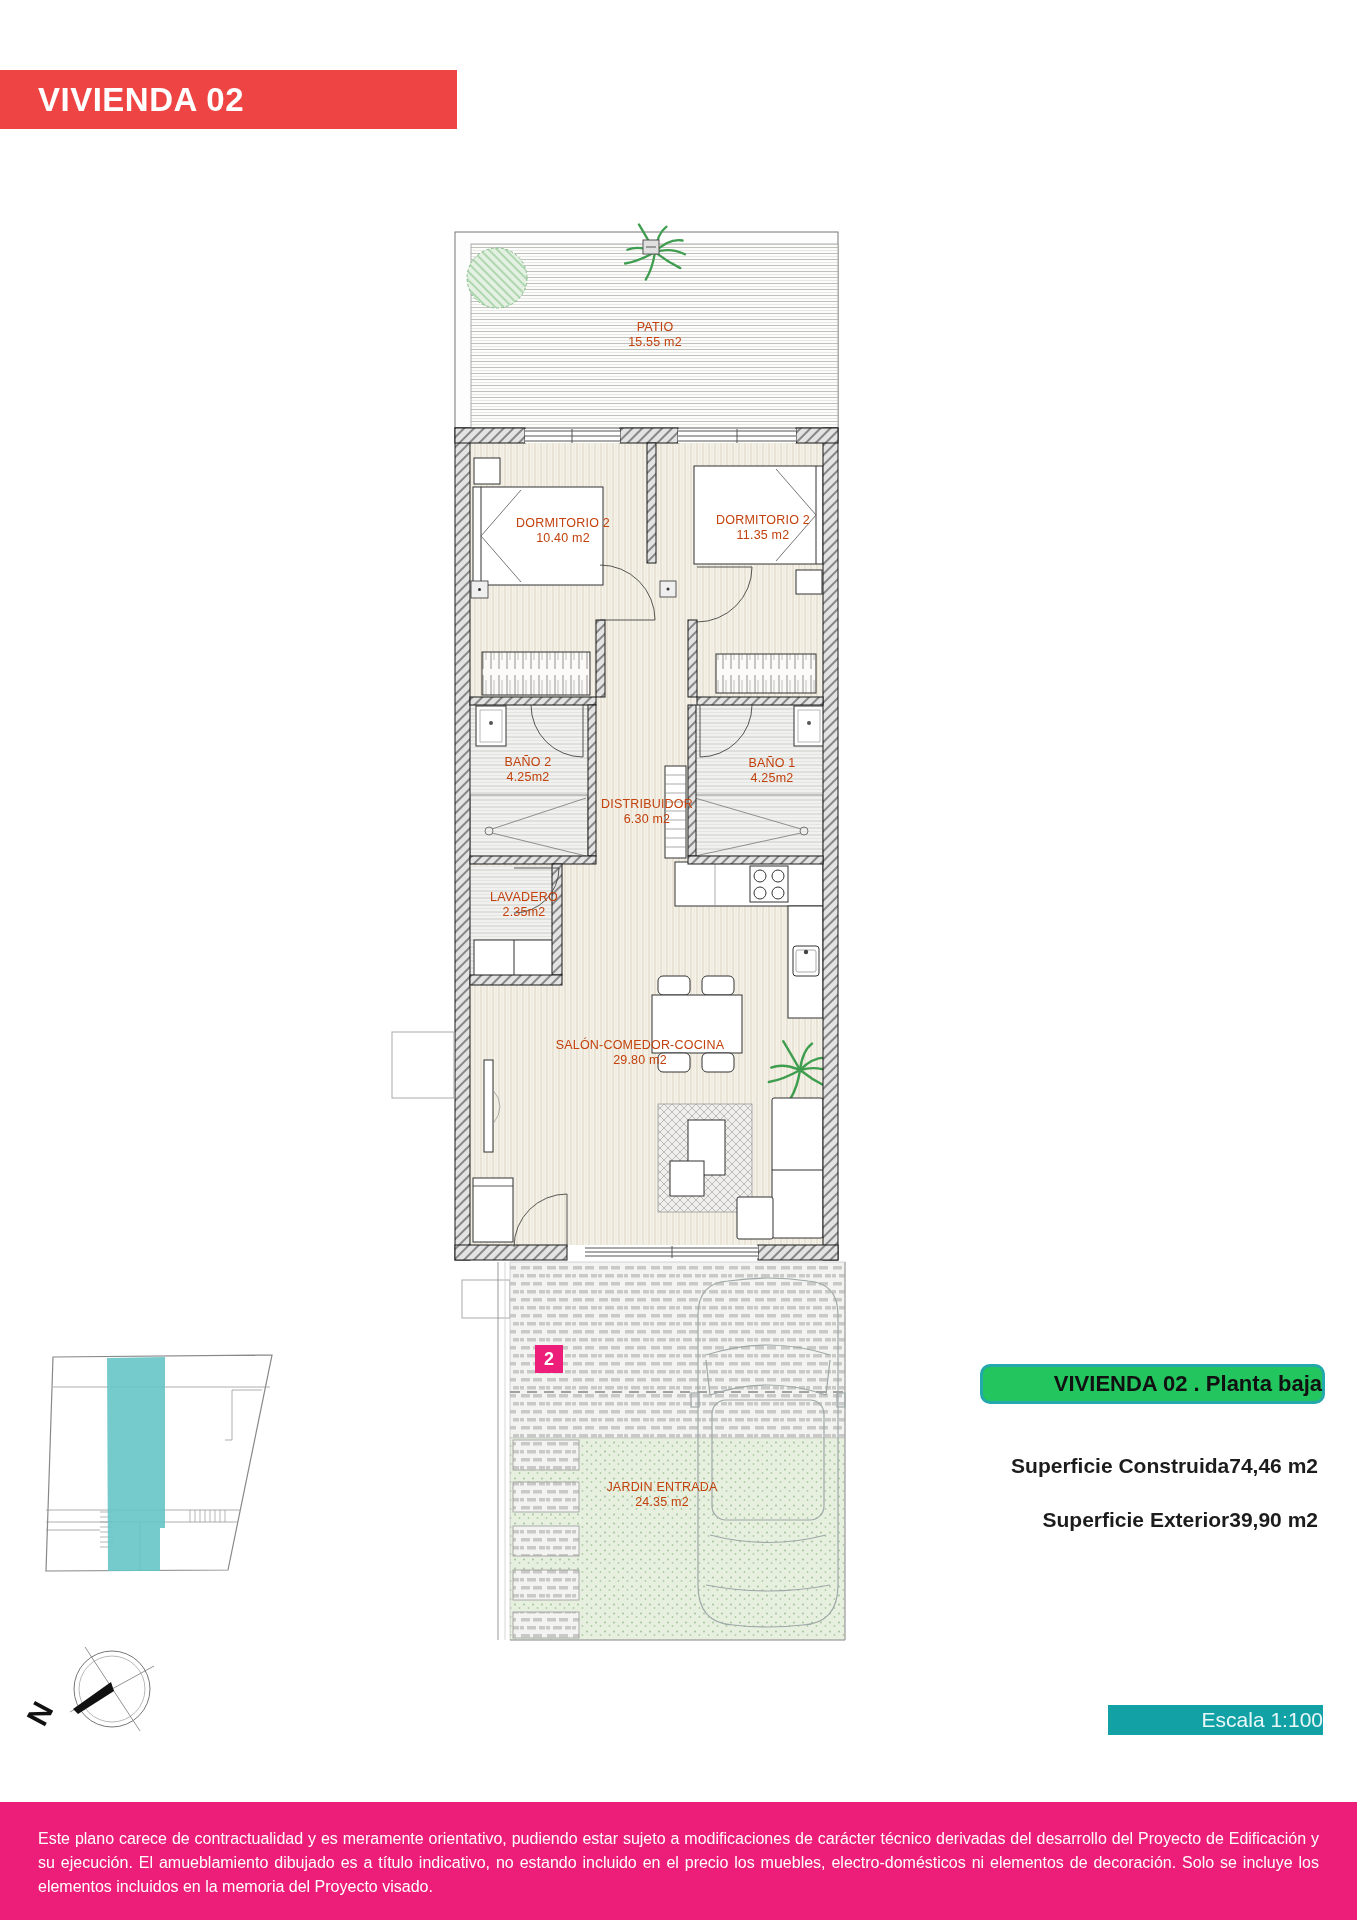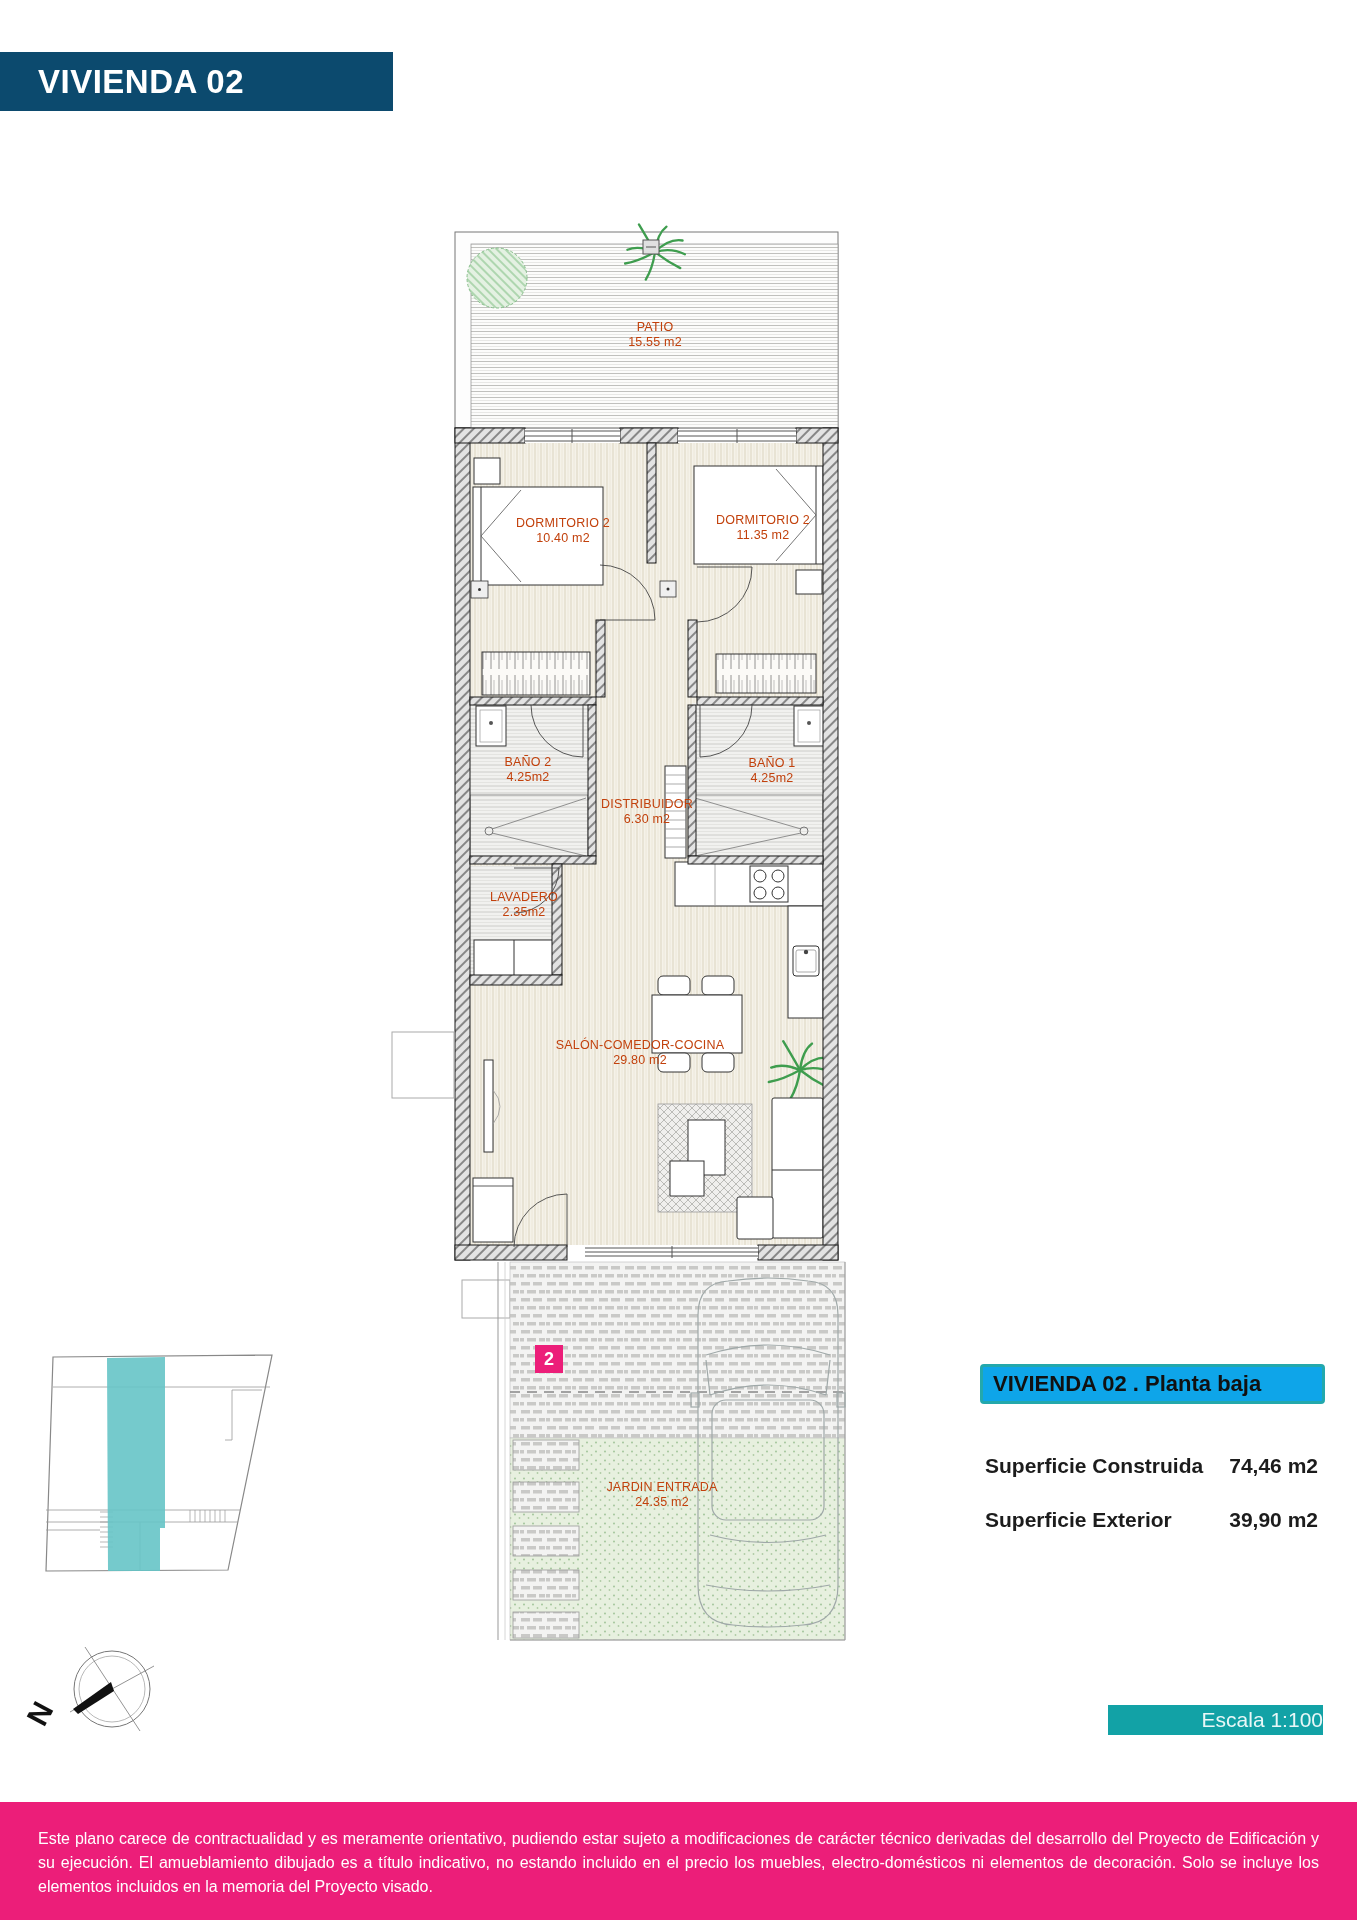--- a/index.html
+++ b/index.html
@@ -1,35 +1,35 @@
 <!DOCTYPE html>
 <html><head>
 <meta charset="utf-8">
 <style>
   html,body{margin:0;padding:0;background:#fff;}
   #sheet{position:relative;width:1357px;height:1920px;background:#fff;overflow:hidden;
          font-family:"Liberation Sans",sans-serif;}
   .abs{position:absolute;}
   
-  .header-bar{left:0;top:52px;width:393px;height:59px;background:#0c4a6e;}
+  .header-bar{left:0;top:70px;width:457px;height:59px;background:#ef4444;}
   .header-bar span{display:block;padding-left:38px;line-height:59px;color:#fff;
                    font-size:33px;font-weight:bold;letter-spacing:.5px;}
   
   .room-label{position:absolute;transform:translate(-50%,-50%);text-align:center;
               font-size:12.5px;line-height:1.2;color:#c2410c;white-space:nowrap;letter-spacing:.2px;}
   
   .unit-badge{left:535px;top:1345px;width:28px;height:28px;background:#EC1E79;color:#fff;
               font-size:18px;font-weight:bold;text-align:center;line-height:28px;}
   
   .info-title-box{left:980px;top:1364px;width:339px;height:34px;border:3px solid #23A8AC;
-                  border-radius:4px;background:#0ea5e9;}
+                  border-radius:10px;background:#22c55e;text-align:right;}
   .info-title-box span{display:block;padding-left:10px;line-height:34px;font-size:22px;
                        font-weight:bold;color:#111;}
   .sup-row{position:absolute;left:985px;width:333px;height:26px;display:flex;
-           justify-content:space-between;font-size:21px;font-weight:bold;color:#1c1c1c;line-height:26px;}
+           justify-content:flex-end;font-size:21px;font-weight:bold;color:#1c1c1c;line-height:26px;}
   .escala-box{left:1108px;top:1705px;width:215px;height:30px;background:#12A2A6;color:#E8F7F7;
               text-align:right;line-height:30px;font-size:21px;}
   
   .footer-bar{left:0;top:1802px;width:1357px;height:118px;background:#EC1E79;}
   .footer-bar p{margin:25px 38px 0 38px;color:#fff;font-size:16px;line-height:24px;
                 text-align:justify;}
   svg{position:absolute;left:0;top:0;}
 </style>
 </head>
 <body>

